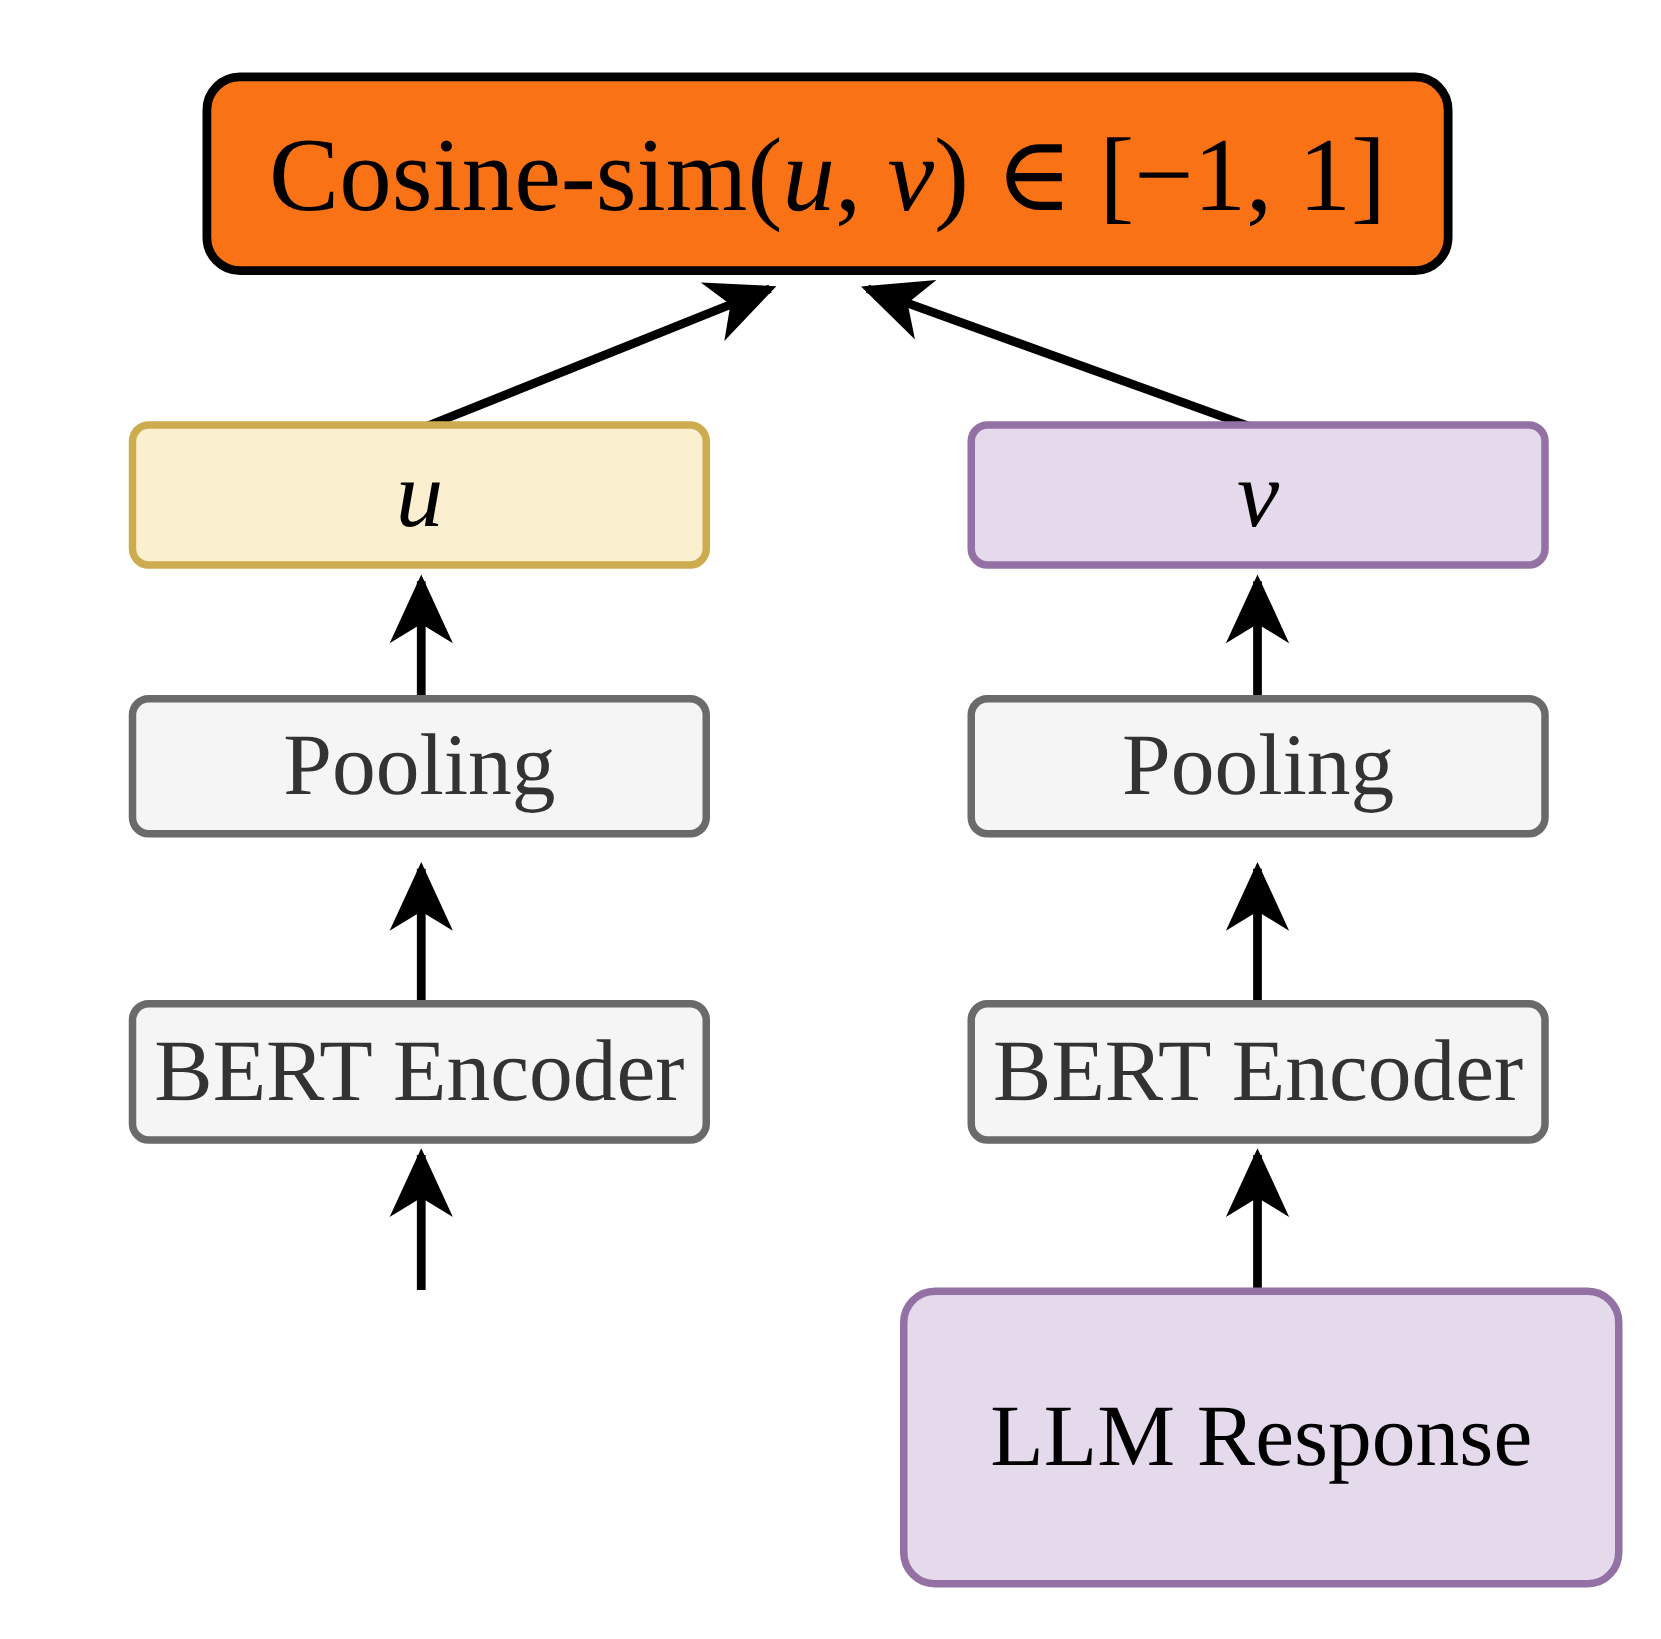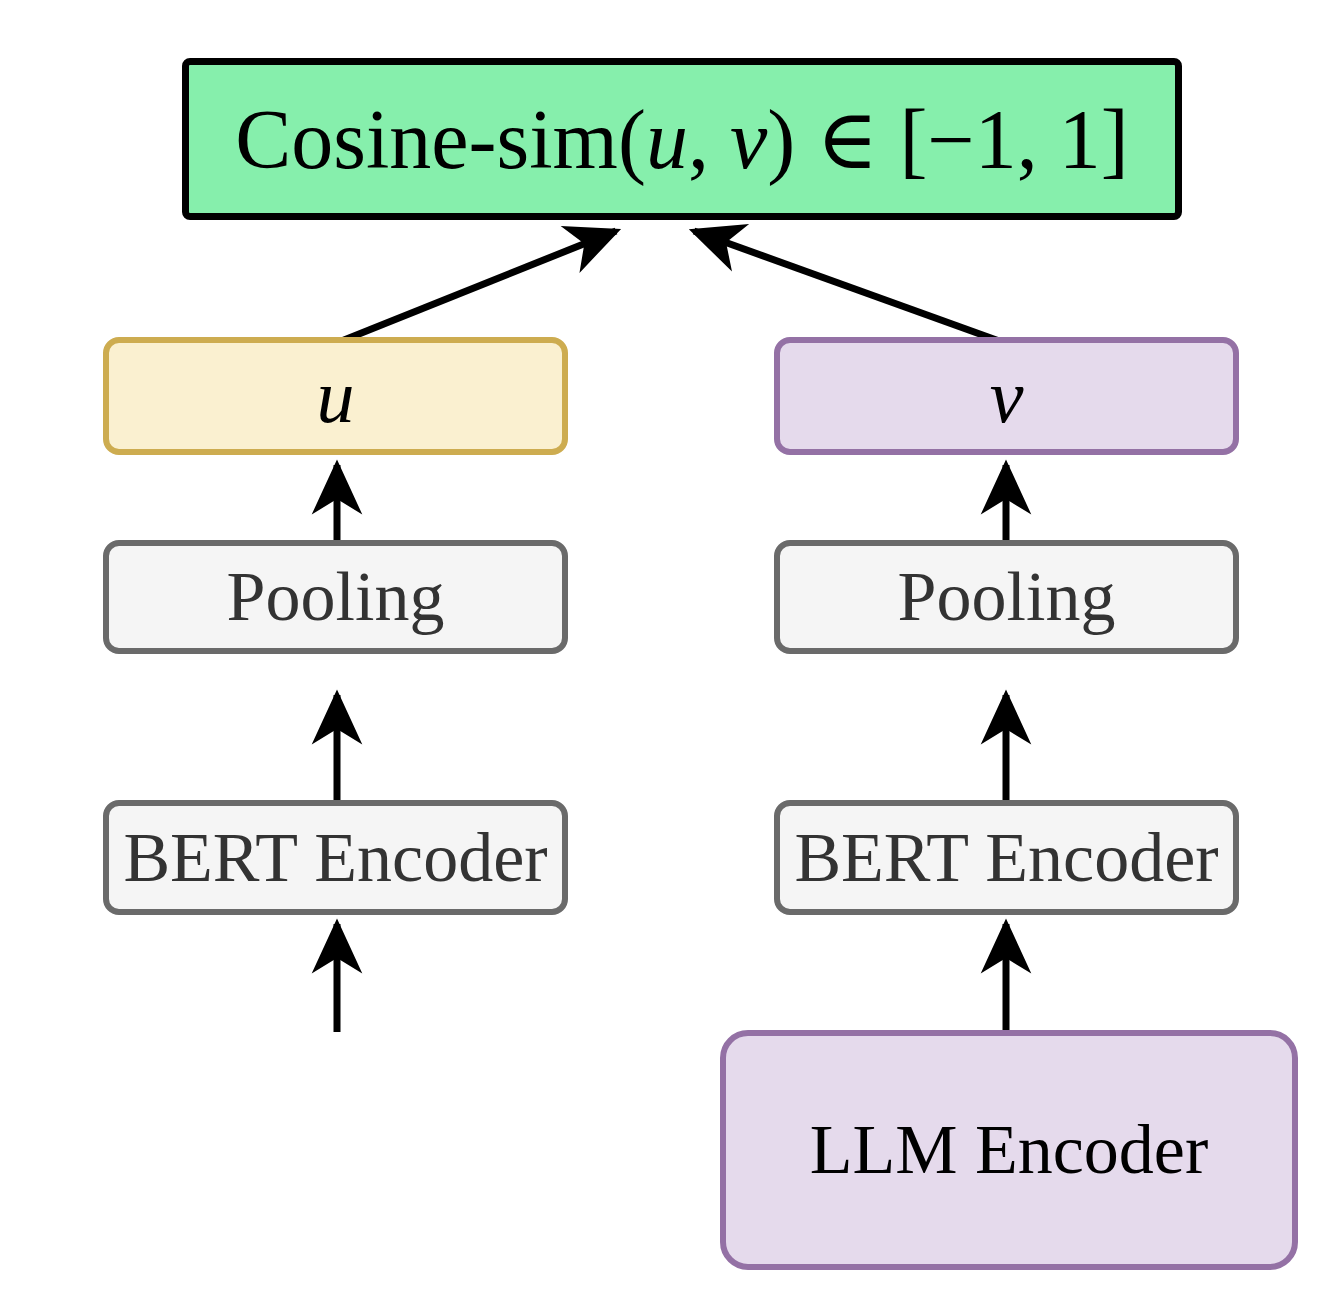--- a/index.html
+++ b/index.html
@@ -23,25 +23,24 @@
     justify-content: center;
     text-align: center;
     color: #000000;
   }
   .top-box {
     left: 162px;
     top: 58px;
     width: 1000px;
     height: 162px;
     border: 7px solid var(--outline, #000);
-    border-radius: 8px;
-    background: #86efac;
+    border-radius: 30px;
+    background: #f97316;
     font-size: 84px;
     white-space: nowrap;
-    margin-left: 20px;
   }
   .it { font-style: italic; }
   .embed {
     top: 337px;
     width: 465px;
     height: 118px;
     border-radius: 16px;
     font-size: 76px;
   }
   .embed-u {
@@ -56,21 +55,21 @@
   }
   .graybox {
     width: 465px;
     background: var(--gray-fill, #F5F5F5);
     border: 6px solid var(--gray-border, #6A6A6A);
     border-radius: 16px;
     font-size: 70px;
     color: var(--gray-text, #333333);
     white-space: nowrap;
   }
-  .pool { top: 540px; height: 114px; }
+  .pool { top: 556px; height: 114px; }
   .bert { top: 800px; height: 115px; font-family: Liberation Serif, serif; }
   .graybox.left  { left: 103px; }
   .graybox.right { left: 774px; }
   .input-box {
     top: 1030px;
     width: 578px;
     height: 240px;
     border-radius: 28px;
     font-size: 70px;
     line-height: 1.45;
@@ -140,16 +139,16 @@
   </div>
 
   <div class="box graybox bert left">
     <span>BERT Encoder</span>
   </div>
   <div class="box graybox bert right">
     <span>BERT Encoder</span>
   </div>
 
   <div class="box input-box input-right">
-    <span>LLM Encoder</span>
+    <span>LLM Response</span>
   </div>
 
 </div>
 
 </body></html>

